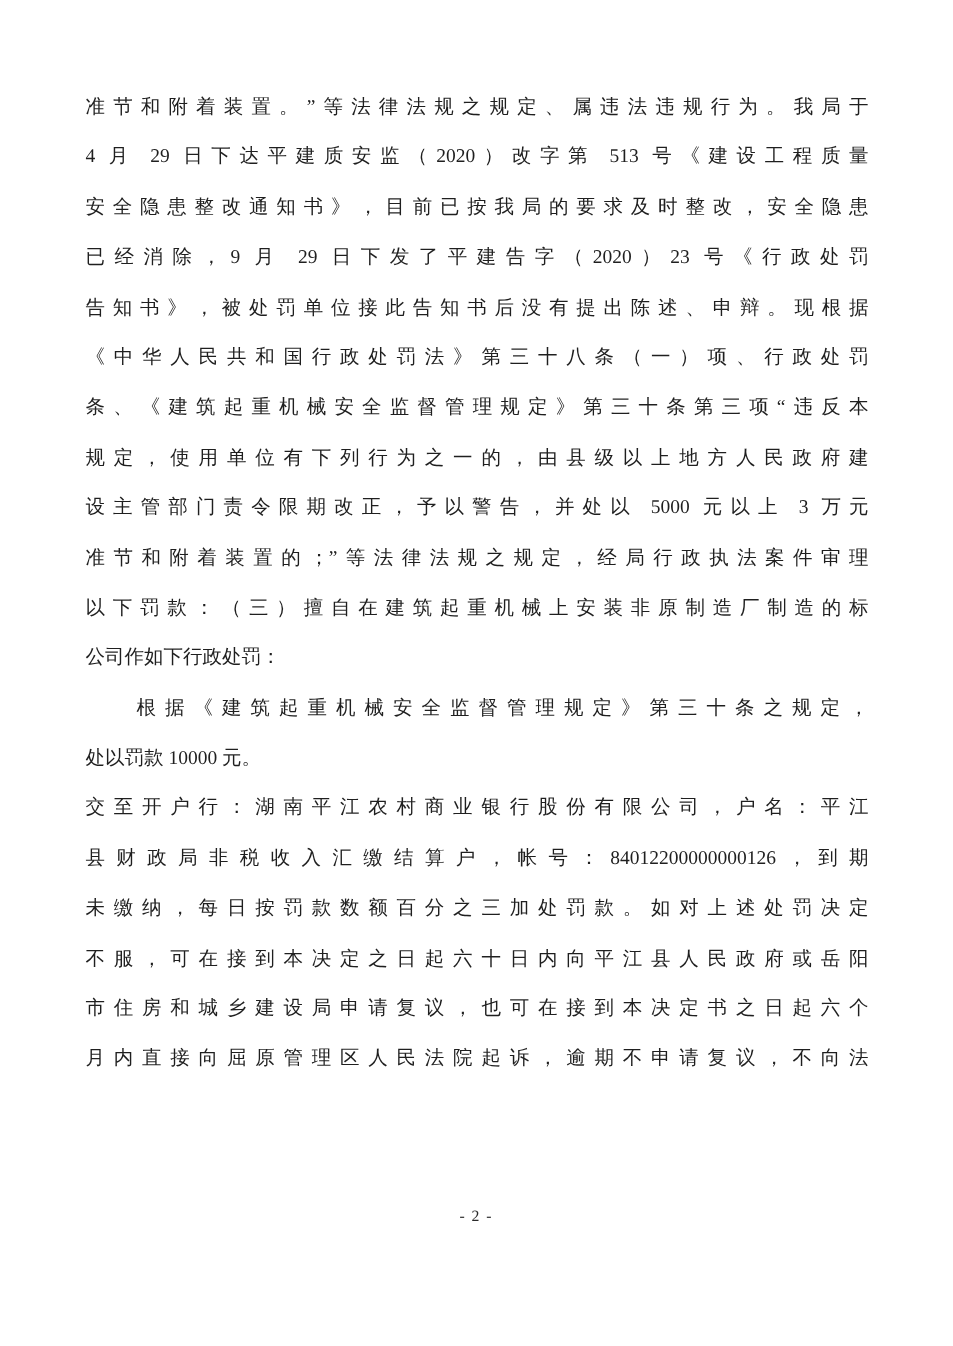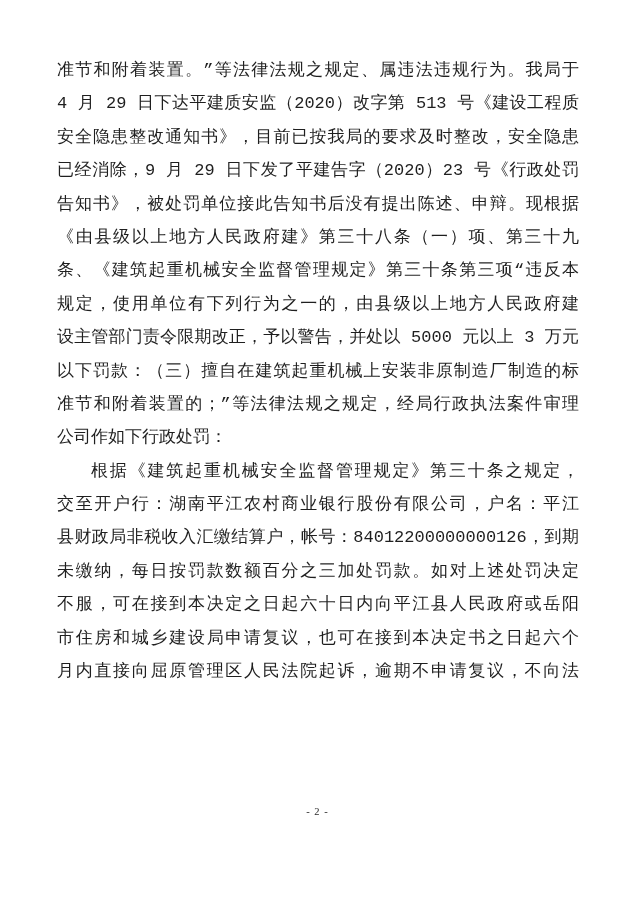--- a/index.html
+++ b/index.html
@@ -20,28 +20,27 @@
     inset: 0;
     background: #ffffff;
   }
   .text-block {
     position: absolute;
     left: 57px;
     top: 54px;
     width: 522px;
   }
   .line {
-    font-size: 17px;
+    font-size: 13px;
     height: 33.4px;
     line-height: 33.4px;
     text-align: justify;
     text-align-last: justify;
     overflow: hidden;
     font-weight: 400;
-    font-family: Liberation Mono, monospace;
   }
   .line.short {
     text-align: center;
     text-align-last: left;
   }
   .line.indent {
     text-indent: 34px;
   }
   .line.para-gap {
     margin-top: 8px;
@@ -60,28 +59,29 @@
 </head>
 <body>
 
 <div class="page">
   <div class="text-block">
     <div class="line">准节和附着装置。”等法律法规之规定、属违法违规行为。我局于</div>
     <div class="line">4 月 29 日下达平建质安监（2020）改字第 513 号《建设工程质量</div>
     <div class="line">安全隐患整改通知书》，目前已按我局的要求及时整改，安全隐患</div>
     <div class="line">已经消除，9 月 29 日下发了平建告字（2020）23 号《行政处罚</div>
     <div class="line">告知书》，被处罚单位接此告知书后没有提出陈述、申辩。现根据</div>
-    <div class="line">《由县级以上地方人民政府建》第三十八条（一）项、第三十九</div>
+    <div class="line">《中华人民共和国行政处罚法》第三十八条（一）项、行政处罚</div>
     <div class="line">条、《建筑起重机械安全监督管理规定》第三十条第三项“违反本</div>
     <div class="line">规定，使用单位有下列行为之一的，由县级以上地方人民政府建</div>
     <div class="line">设主管部门责令限期改正，予以警告，并处以 5000 元以上 3 万元</div>
+    <div class="line">准节和附着装置的；”等法律法规之规定，经局行政执法案件审理</div>
     <div class="line">以下罚款：（三）擅自在建筑起重机械上安装非原制造厂制造的标</div>
-    <div class="line">准节和附着装置的；”等法律法规之规定，经局行政执法案件审理</div>
     <div class="line short">公司作如下行政处罚：</div>
     <div class="line indent">根据《建筑起重机械安全监督管理规定》第三十条之规定，</div>
+    <div class="line short">处以罚款 10000 元。</div>
     <div class="line">交至开户行：湖南平江农村商业银行股份有限公司，户名：平江</div>
     <div class="line">县财政局非税收入汇缴结算户，帐号：84012200000000126，到期</div>
     <div class="line">未缴纳，每日按罚款数额百分之三加处罚款。如对上述处罚决定</div>
     <div class="line">不服，可在接到本决定之日起六十日内向平江县人民政府或岳阳</div>
     <div class="line">市住房和城乡建设局申请复议，也可在接到本决定书之日起六个</div>
     <div class="line">月内直接向屈原管理区人民法院起诉，逾期不申请复议，不向法</div>
   </div>
   <div class="footer">- 2 -</div>
 </div>
 

